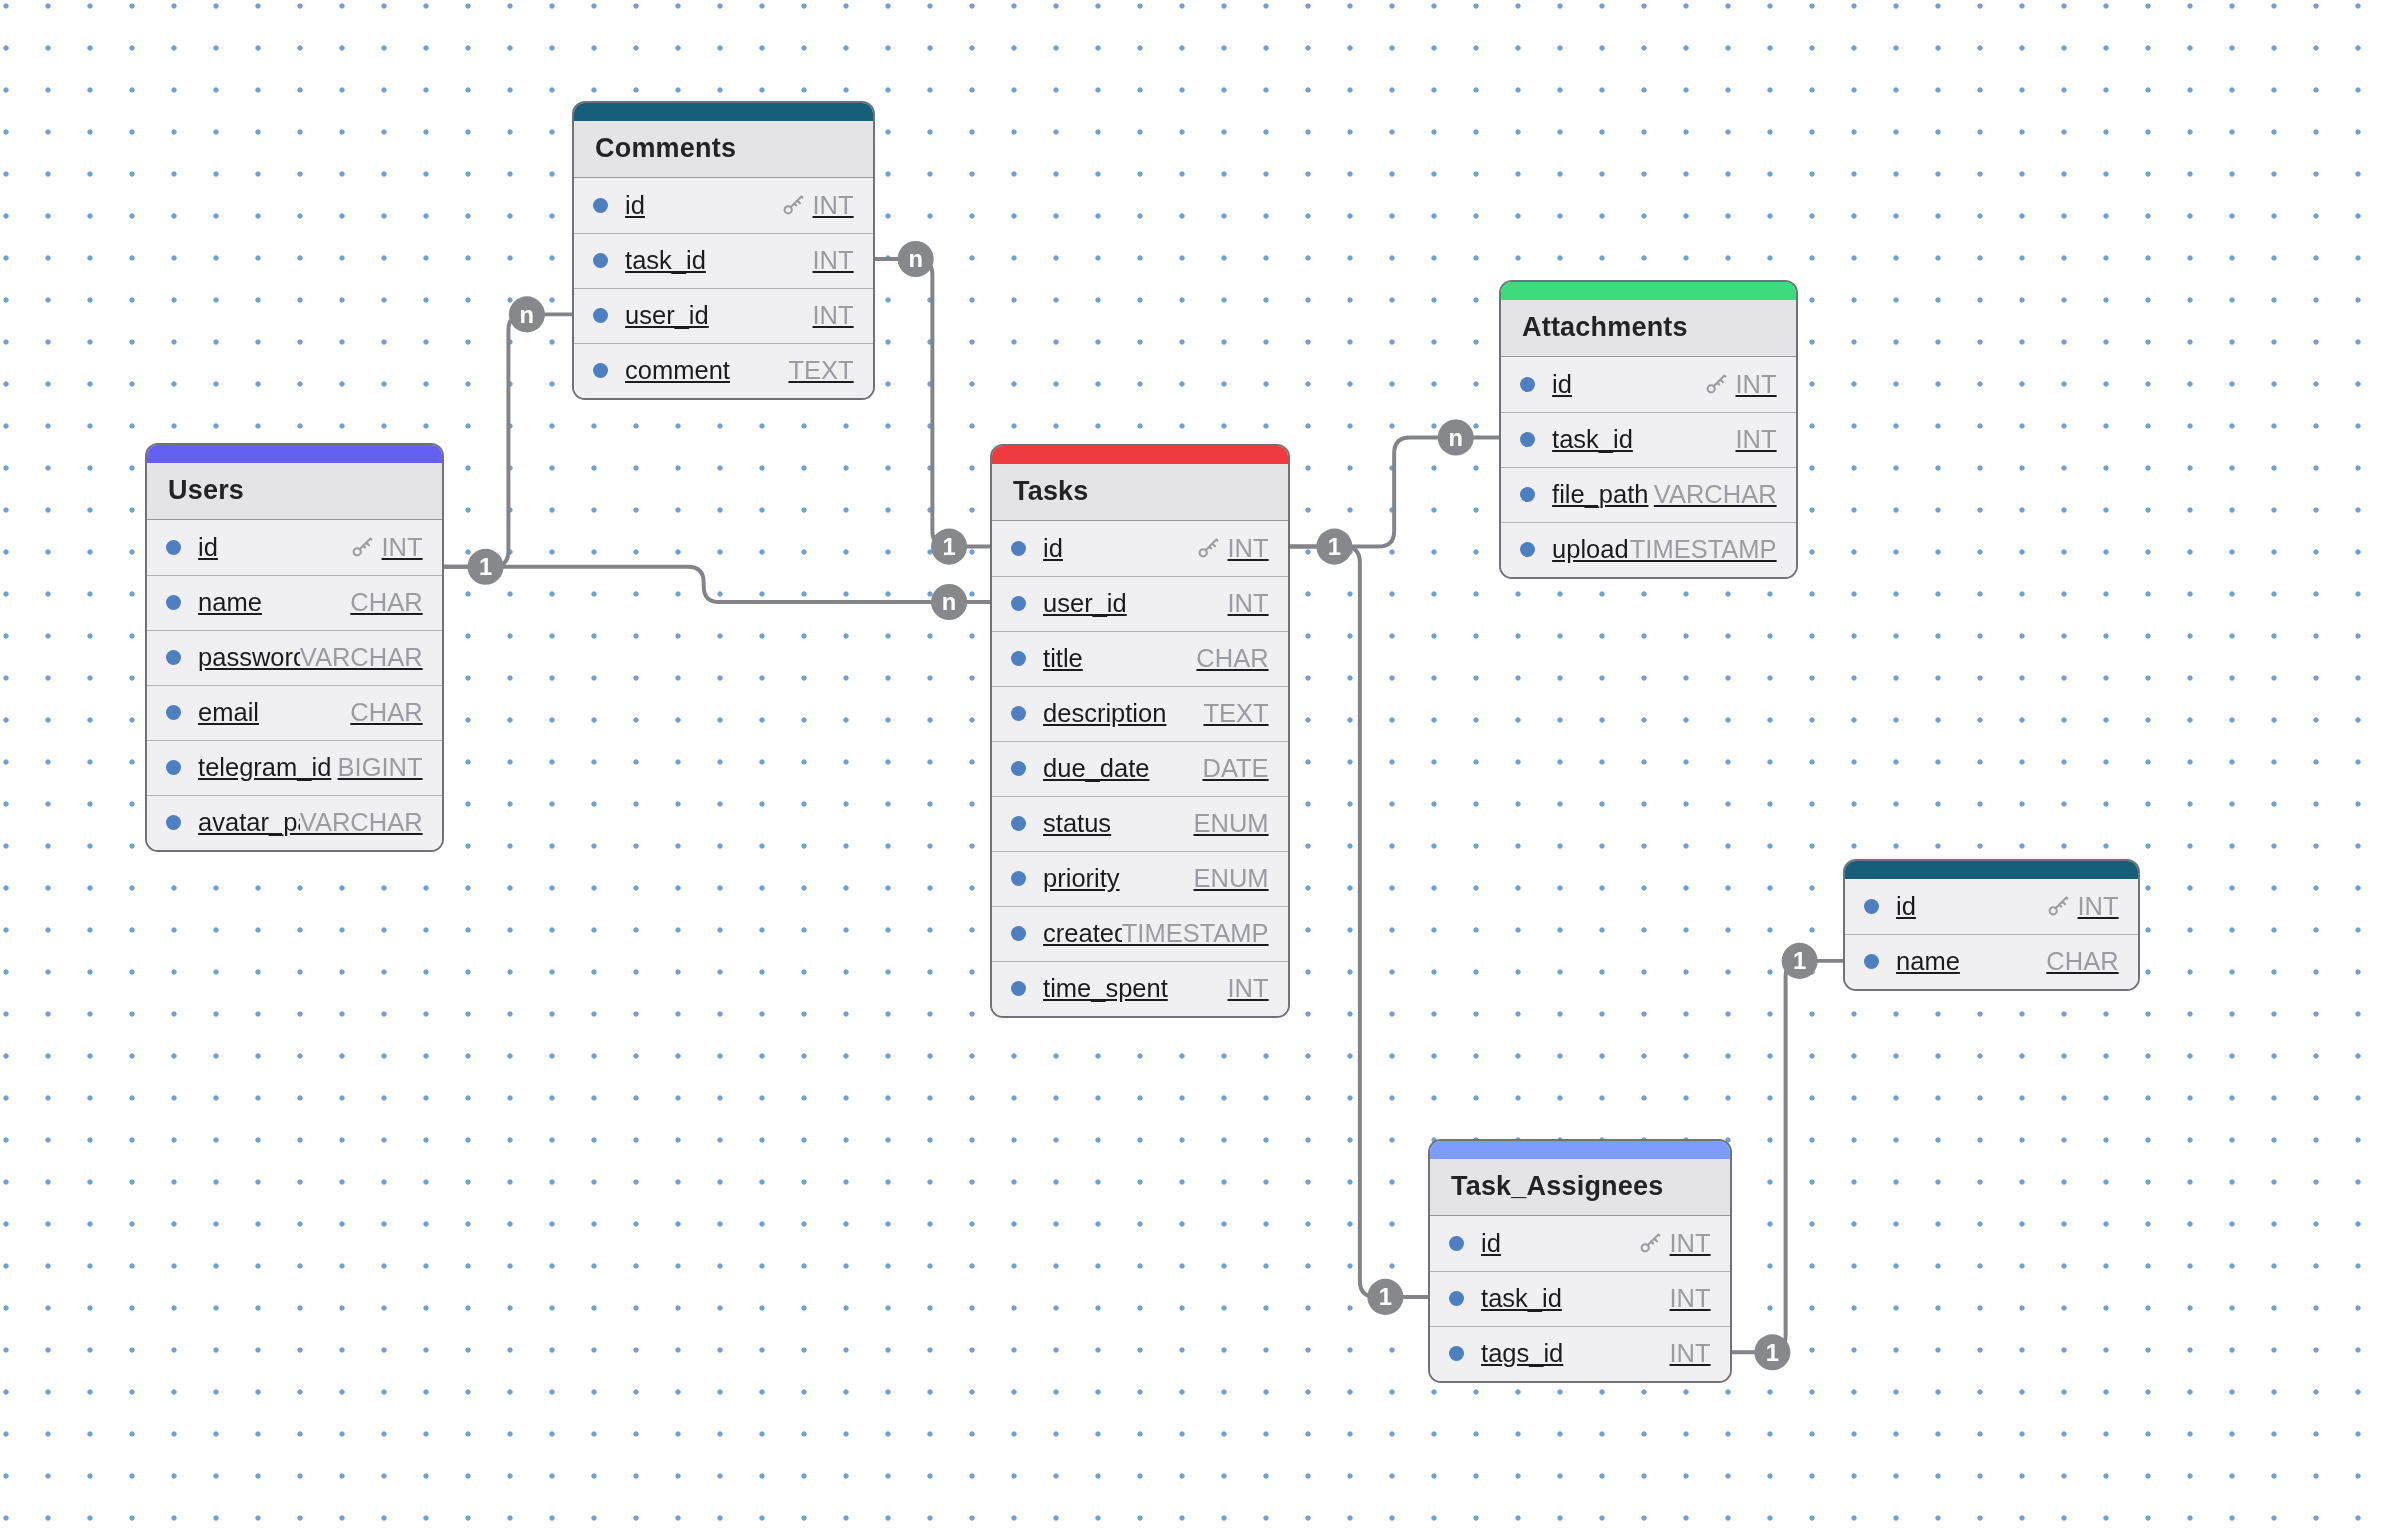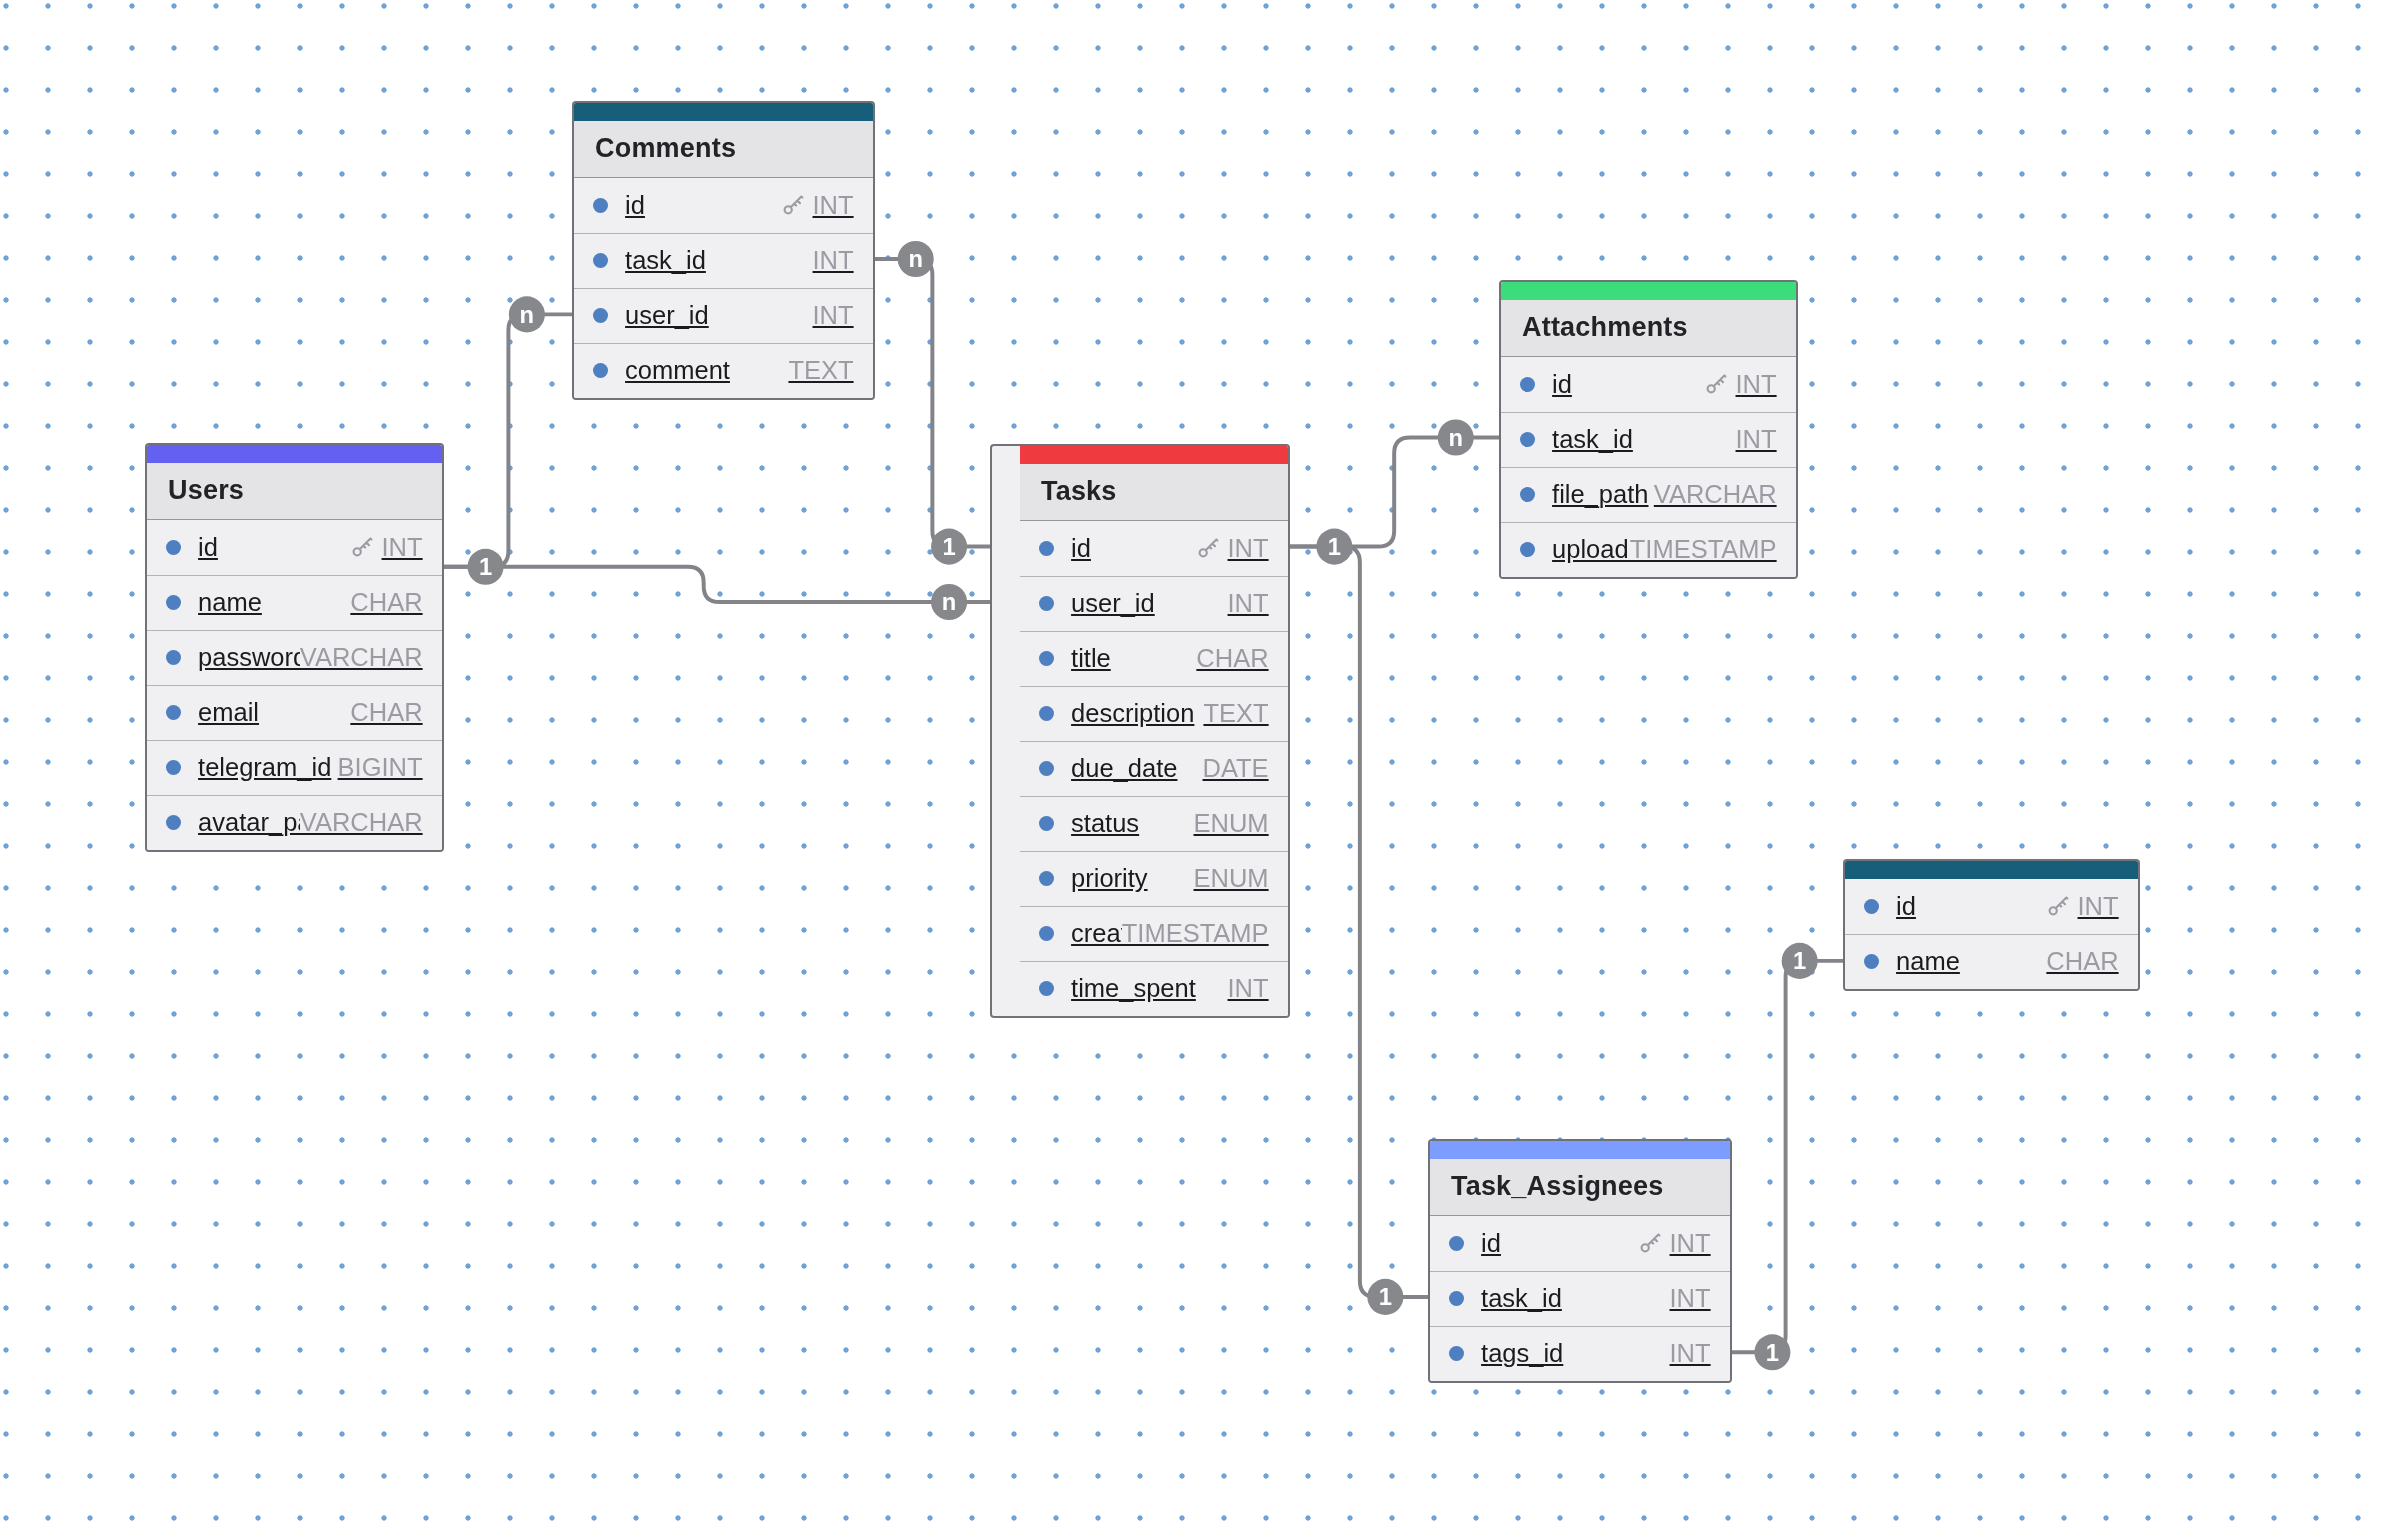--- a/index.html
+++ b/index.html
@@ -14,21 +14,21 @@
     background-image:radial-gradient(circle,#6fa2d6 2.3px,rgba(111,162,214,.55) 2.6px,transparent 3px);
     background-size:42px 42px;
     background-position:27px 27px;
   }
   #rel-layer{position:absolute;left:0;top:0;z-index:1;}
   .rel-path{fill:none;stroke:#828489;stroke-width:4.5;}
   .card-circle{fill:#87888c;}
   .card-text{fill:#ffffff;font-family:"Liberation Sans",sans-serif;font-size:27px;font-weight:bold;text-anchor:middle;}
   .table{
     position:absolute;z-index:2;box-sizing:border-box;
-    border:2.6px solid #717277;border-radius:4px;
+    border:2.6px solid #717277;border-radius:13px;
     background:#f0f0f2;overflow:hidden;
   }
   .strip{height:17.6px;}
   .title{
     height:56px;background:#e4e4e7;border-bottom:1.8px solid #96969b;
     display:flex;align-items:center;padding:0 21px;
     font-size:27px;font-weight:bold;color:#232327;letter-spacing:0.2px;
   }
   .row{
     height:55px;display:flex;align-items:center;box-sizing:border-box;
@@ -175,21 +175,21 @@
         </span>
       </div>
       <div class="row">
         <span class="dot"></span>
         <span class="fname">avatar_pa...</span>
         <span class="ftype">
           <span>VARCHAR</span>
         </span>
       </div>
     </div>
-    <div class="table" style="left: 990px; top: 444px; width: 300px; padding-left: 28px;">
+    <div class="table" style="left: 990px; top: 444px; width: 300px;">
       <div class="strip" style="background: rgb(239, 59, 63);"></div>
       <div class="title">Tasks</div>
       <div class="row">
         <span class="dot"></span>
         <span class="fname">id</span>
         <span class="ftype">
           <svg viewBox="0 0 24 24" width="24" height="24" class="keyicon">
             <g fill="none" stroke="#9b9ca3" stroke-width="2.1" stroke-linecap="round" stroke-linejoin="round">
               <circle cx="7.2" cy="16.8" r="3.6"></circle>
               <path d="M9.9 14.1 L20.4 3.6 M20.4 3.6 l1 1 M16.4 7.6 l2.6 2.6 M13.4 10.6 l1.8 1.8"></path>

